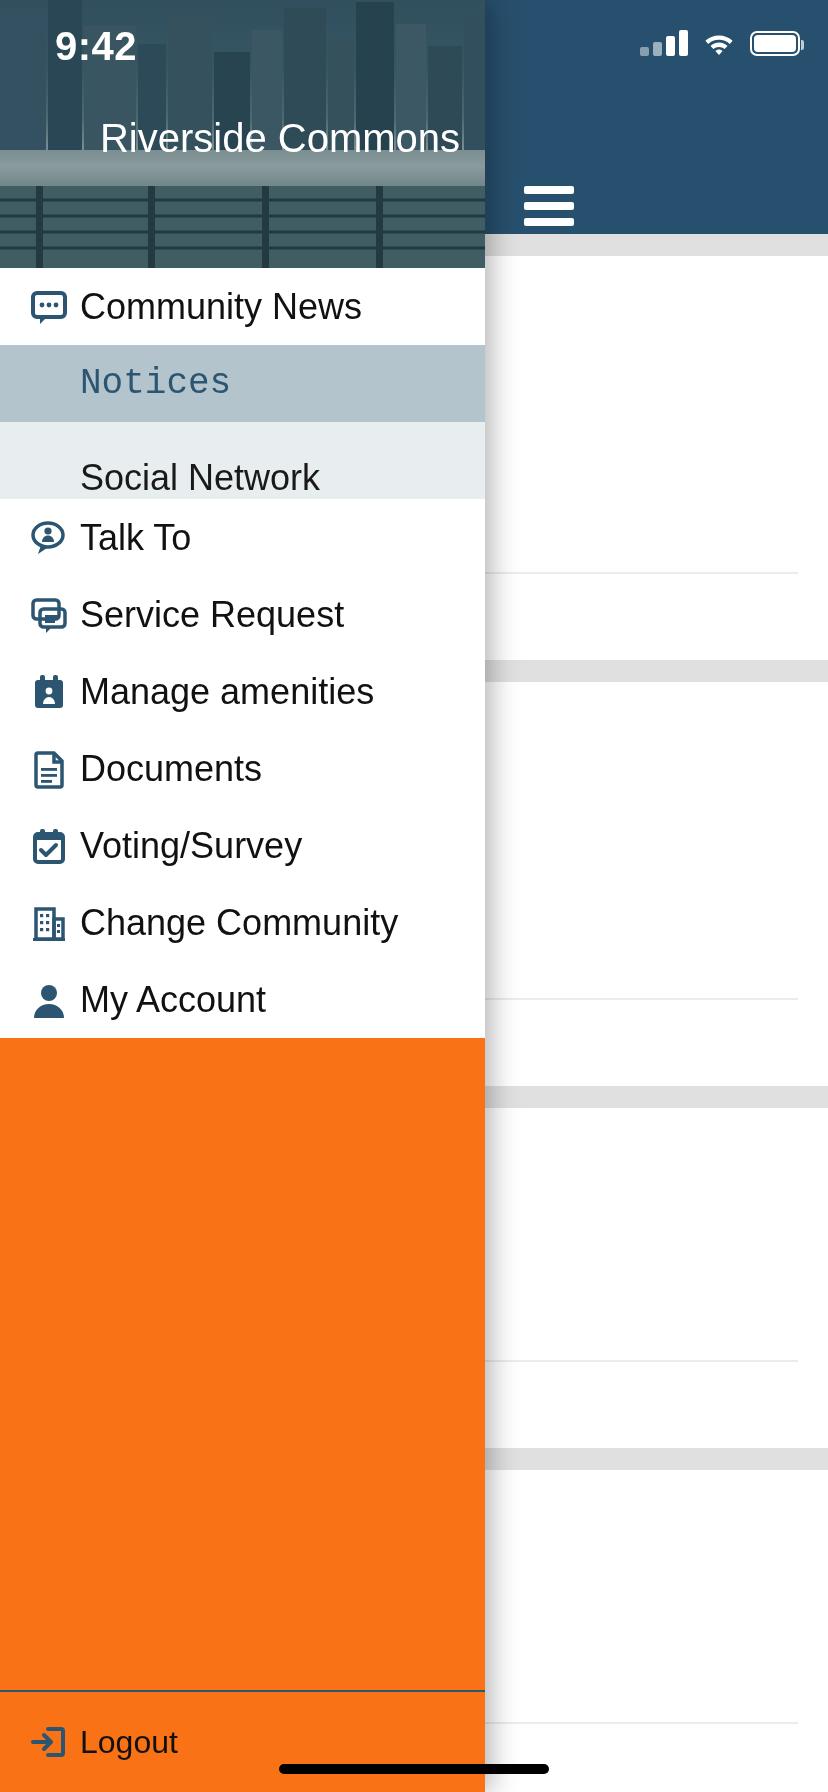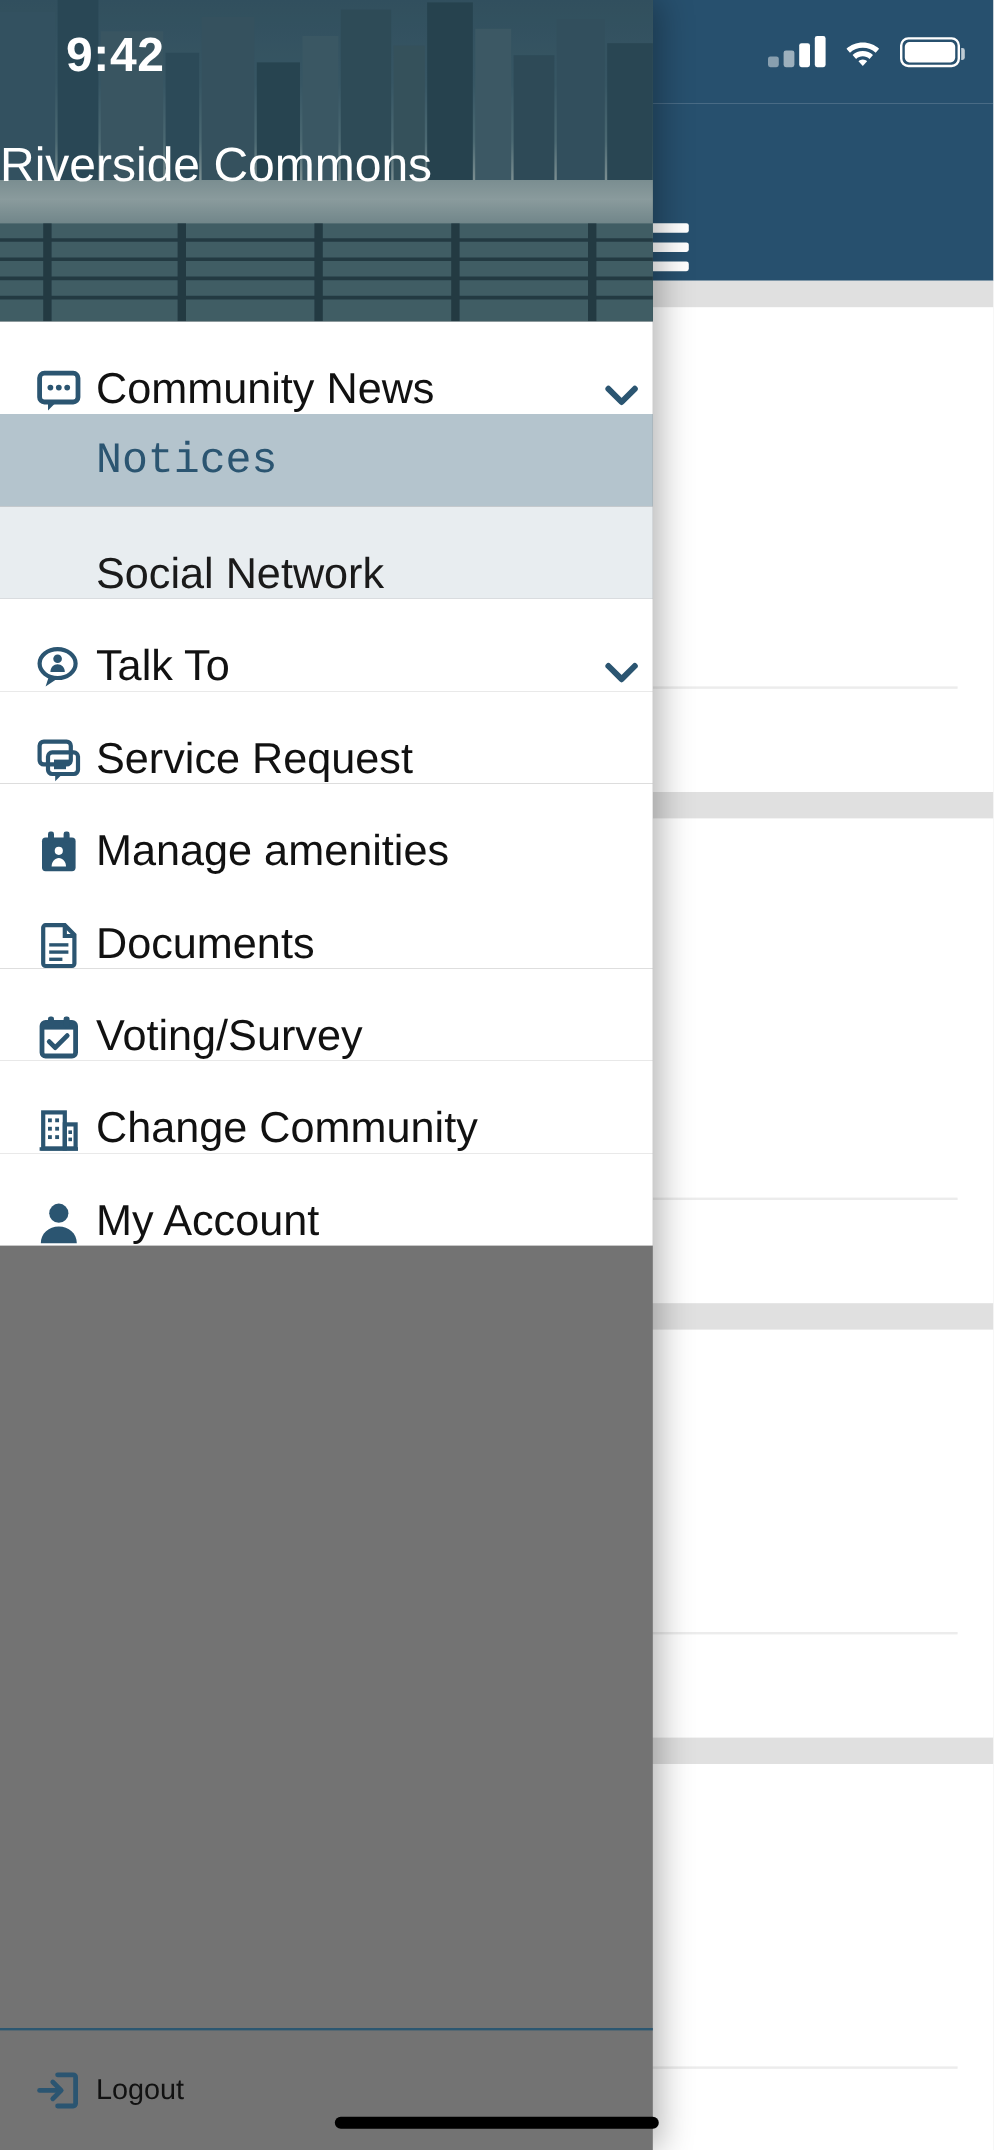--- a/index.html
+++ b/index.html
@@ -51,51 +51,51 @@
   .card-title { font-size:46px; color:#161616; margin:18px 0 6px 0; white-space:nowrap; }
   .card-text { font-family:"Liberation Serif", serif; font-size:29px; color:#262626;
     line-height:1.45; white-space:nowrap; }
   .card-text + .card-text { margin-top:22px; }
   .card-rule { margin:26px 0 0 0; height:2px; background:#ececec; }
   .card-foot { display:flex; align-items:center; gap:18px; padding:26px 0 26px 0; }
   .clip { width:40px; height:40px; }
   .clip-count { font-size:31px; color:#555; }
 
   
-  .drawer { position:absolute; left:0; top:0; width:544px; height:1792px;
-    background:#737373; box-shadow:6px 0 26px rgba(0,0,0,.30); overflow:hidden; }
+  .drawer { position:absolute; left:0; top:0; width:485px; height:1792px;
+    background:#f97316; box-shadow:6px 0 26px rgba(0,0,0,.30); overflow:hidden; }
 
   .drawer-hero { position:relative; width:560px; height:268px; overflow:hidden;
     background:#35525c; }
   .hero-sky { position:absolute; inset:0;
     background:linear-gradient(180deg,#3a5763 0%,#42606b 26%,#5f7b80 44%,#9fada9 55%,#b9c3bd 62%,#93a3a0 70%,#41565b 78%,#2e4148 100%); }
   .hero-bldgs { position:absolute; left:0; top:0; width:560px; height:150px; }
   .hero-rail { position:absolute; left:0; bottom:0; width:560px; height:82px; }
   .hero-tint { position:absolute; inset:0; background:rgba(30,62,82,.30); }
   .hero-time { position:absolute; left:55px; top:24px; font-size:40px; font-weight:bold;
     color:#ffffff; letter-spacing:.5px; }
-  .hero-title { position:absolute; left:0; right:0; top:116px; text-align:left;
+  .hero-title { position:absolute; left:0; right:0; top:116px; text-align:center;
     font-size:40px; color:#ffffff; }
 
   .menu { position:absolute; left:0; top:268px; width:560px; }
-  .mrow { display:flex; align-items:flex-end; height:77px; padding-left:18px; padding-right:26px;
+  .mrow { display:flex; align-items:center; height:77px; padding-left:18px; padding-right:26px;
     background:#ffffff; }
   .mrow .mico { width:62px; flex:0 0 62px; display:flex; align-items:center; justify-content:center; }
   .mrow .mlabel { font-size:36px; color:#111111; flex:1; white-space:nowrap; }
   .chev { width:32px; height:32px; flex:0 0 32px; }
   .sub { height:77px; display:flex; align-items:center; padding-left:80px; font-size:36px; }
   .sub.active { background:#b4c4cd; color:#2b5571;font-family:Liberation Mono, monospace; }
   .sub.plain { background:#e8edf0; color:#1a1a1a;align-items:flex-end; }
 
   .drawer-divider { position:absolute; left:0; top:1690px; width:560px; height:2px;
     background:#2c5771; }
   .logout-row { position:absolute; left:0; top:1692px; width:560px; height:100px;
     display:flex; align-items:center; padding-left:18px; }
   .logout-row .mico { width:62px; flex:0 0 62px; display:flex; align-items:center; justify-content:center; }
-  .logout-row .mlabel { font-size:24px; color:#111111; }
+  .logout-row .mlabel { font-size:32px; color:#111111; }
 
   .home-ind { position:absolute; left:50%; transform:translateX(-50%); bottom:18px;
     width:270px; height:10px; background:#000; border-radius:6px; }
 </style>
 </head>
 <body>
 
 <div class="phone">
 
   <div class="content-panel">

